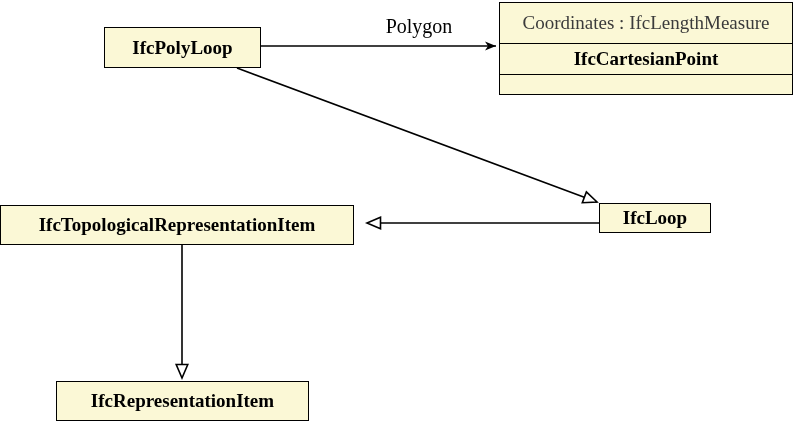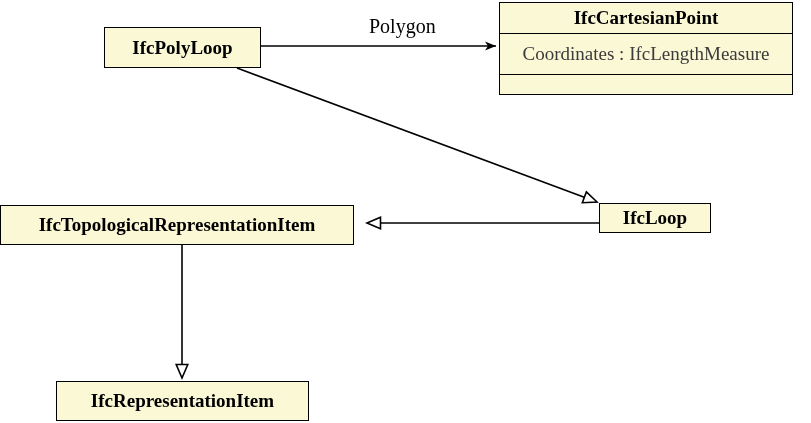--- a/index.html
+++ b/index.html
@@ -63,21 +63,21 @@
     color: var(--attribute-text, #3b3b3b);
   }
   .compartment.empty-compartment {
     flex: 1;
   }
   .edge-label {
     position: absolute;
     z-index: 3;
     font-size: 20px;
     color: #000000;
-    text-align: left;
+    text-align: center;
     white-space: nowrap;
   }
 </style>
 </head>
 <body>
 
 <div class="canvas">
 
   <svg class="edges-svg" viewBox="0 0 811 423" xmlns="http://www.w3.org/2000/svg">
     <defs>
@@ -96,24 +96,24 @@
     <line x1="599" y1="223" x2="367" y2="223" stroke="#000000" stroke-width="1.6" marker-end="url(#arrow-hollow)"></line>
 
     <line x1="182" y1="245" x2="182" y2="378" stroke="#000000" stroke-width="1.6" marker-end="url(#arrow-hollow)"></line>
   </svg>
 
   <div class="node simple-node" style="left:104px; top:27px; width:157px; height:41px;">
     <span class="node-title">IfcPolyLoop</span>
   </div>
 
   <div class="node class-node" style="left:499px; top:2px; width:294px; height:93px;">
+    <div class="compartment attr-compartment">Coordinates : IfcLengthMeasure</div>
     <div class="compartment title-compartment">
       <span class="node-title">IfcCartesianPoint</span>
     </div>
-    <div class="compartment attr-compartment">Coordinates : IfcLengthMeasure</div>
     <div class="compartment empty-compartment"></div>
   </div>
 
   <div class="node simple-node" style="left:599px; top:203px; width:112px; height:30px;">
     <span class="node-title">IfcLoop</span>
   </div>
 
   <div class="node simple-node" style="left:0px; top:205px; width:354px; height:40px;">
     <span class="node-title">IfcTopologicalRepresentationItem</span>
   </div>

